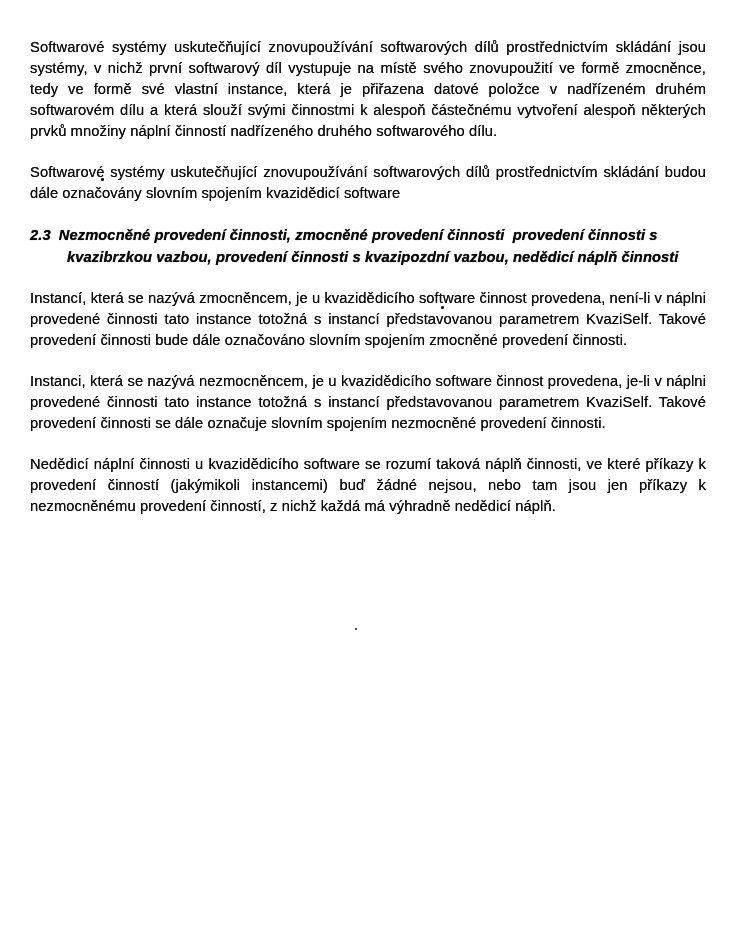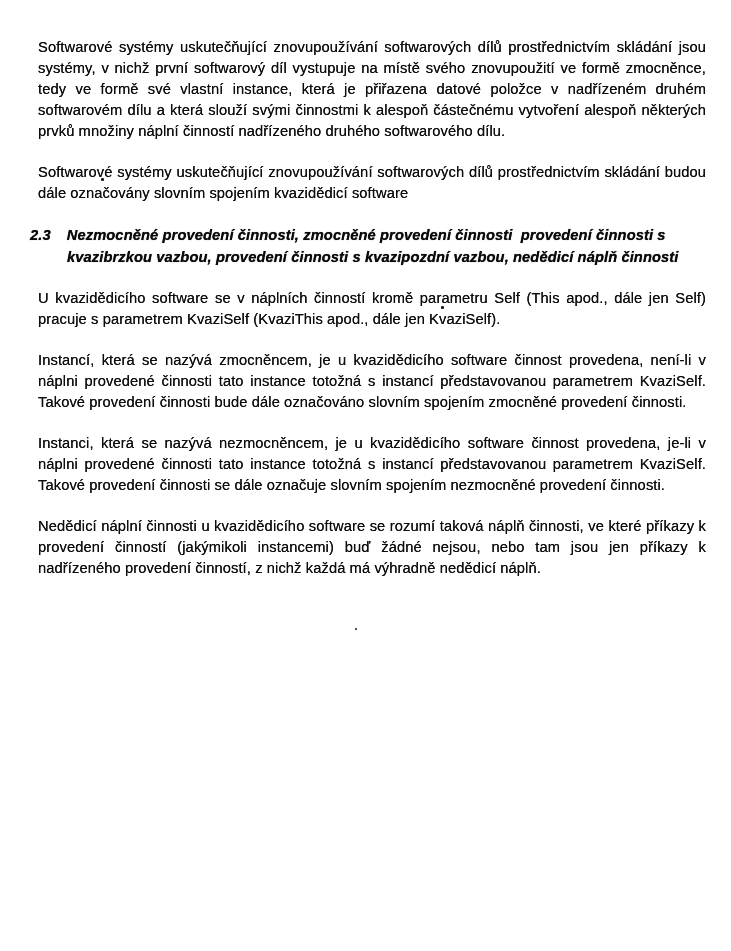--- a/index.html
+++ b/index.html
@@ -15,21 +15,21 @@
     font-family: "Liberation Sans", "DejaVu Sans", sans-serif;
   }
   .page {
     box-sizing: border-box;
     width: 731px;
     height: 951px;
     padding: 37px 25px 0 30px;
     background: #ffffff;
   }
   .para {
-    margin: 0 0 20px 8px;
+    margin: 0 0 20px 0;
     font-size: 14.7px;
     line-height: 21px;
     color: #0e0e0e;
     text-align: justify;
     
     text-shadow: 0 0 0.6px rgba(0,0,0,0.85);
     letter-spacing: 0.1px;
   }
   .section-heading {
     margin: 2px 0 20px 0;
@@ -39,21 +39,21 @@
     font-style: italic;
     color: #0a0a0a;
     text-shadow: 0 0 0.7px rgba(0,0,0,0.9);
     
     padding-left: 37px;
     text-indent: -37px;
     text-align: left;
     letter-spacing: 0.1px;
   }
   .section-heading .num {
-    padding-right: 16px;
+    padding-right: 8px;
     text-align: center;
   }
   .speck {
     position: absolute;
     width: 3px;
     height: 3px;
     background: #1c1c1c;
     border-radius: 1px;
   }
   #speck-1 { left: 101px; top: 178px; }
@@ -67,27 +67,26 @@
 
   <p class="para">Softwarové systémy uskutečňující znovupoužívání softwarových dílů prostřednictvím skládání jsou systémy, v nichž první softwarový díl vystupuje na místě svého znovupoužití ve formě zmocněnce, tedy ve formě své vlastní instance, která je přiřazena datové položce v nadřízeném druhém softwarovém dílu a která slouží svými činnostmi k alespoň částečnému vytvoření alespoň některých prvků množiny náplní činností nadřízeného druhého softwarového dílu.</p>
 
 
   <p class="para">Softwarové systémy uskutečňující znovupoužívání softwarových dílů prostřednictvím skládání budou dále označovány slovním spojením kvazidědicí software</p>
 
   <h2 class="section-heading">
     <span class="num">2.3</span><span>Nezmocněné provedení činnosti, zmocněné provedení činnosti&nbsp; provedení činnosti s kvazibrzkou vazbou, provedení činnosti s kvazipozdní vazbou, nedědicí náplň činnosti</span>
   </h2>
 
-  <p class="para">U kvazidědicího software se v náplních činností kromě parametru Self (This apod., dále jen Self) pracuje s parametrem KvaziSelf (KvaziThis apod., dále jen KvaziSelf).</p>
 
   <p class="para">Instancí, která se nazývá zmocněncem, je u kvazidědicího software činnost provedena, není-li v náplni provedené činnosti tato instance totožná  s instancí představovanou parametrem KvaziSelf. Takové provedení činnosti bude dále označováno slovním spojením zmocněné provedení činnosti.</p>
 
   <p class="para">Instanci, která se nazývá nezmocněncem, je u kvazidědicího software činnost provedena, je-li v náplni provedené činnosti tato instance totožná s instancí představovanou parametrem KvaziSelf. Takové provedení činnosti se dále označuje slovním spojením nezmocněné provedení činnosti.</p>
 
 
 
-  <p class="para">Nedědicí náplní činnosti u kvazidědicího software se rozumí taková náplň činnosti, ve které příkazy k provedení činností (jakýmikoli instancemi) buď žádné nejsou, nebo tam jsou jen příkazy k nadřízeného provedení činností, z nichž každá má výhradně nedědicí náplň.</p>
+  <p class="para">Nedědicí náplní činnosti u kvazidědicího software se rozumí taková náplň činnosti, ve které příkazy k provedení činností (jakýmikoli instancemi) buď žádné nejsou, nebo tam jsou jen příkazy k nezmocněnému provedení činností, z nichž každá má výhradně nedědicí náplň.</p>
 
 </main>
 
 <div class="speck" id="speck-1"></div>
 <div class="speck" id="speck-2"></div>
 <div class="speck" id="speck-3"></div>
 
 </body></html>

